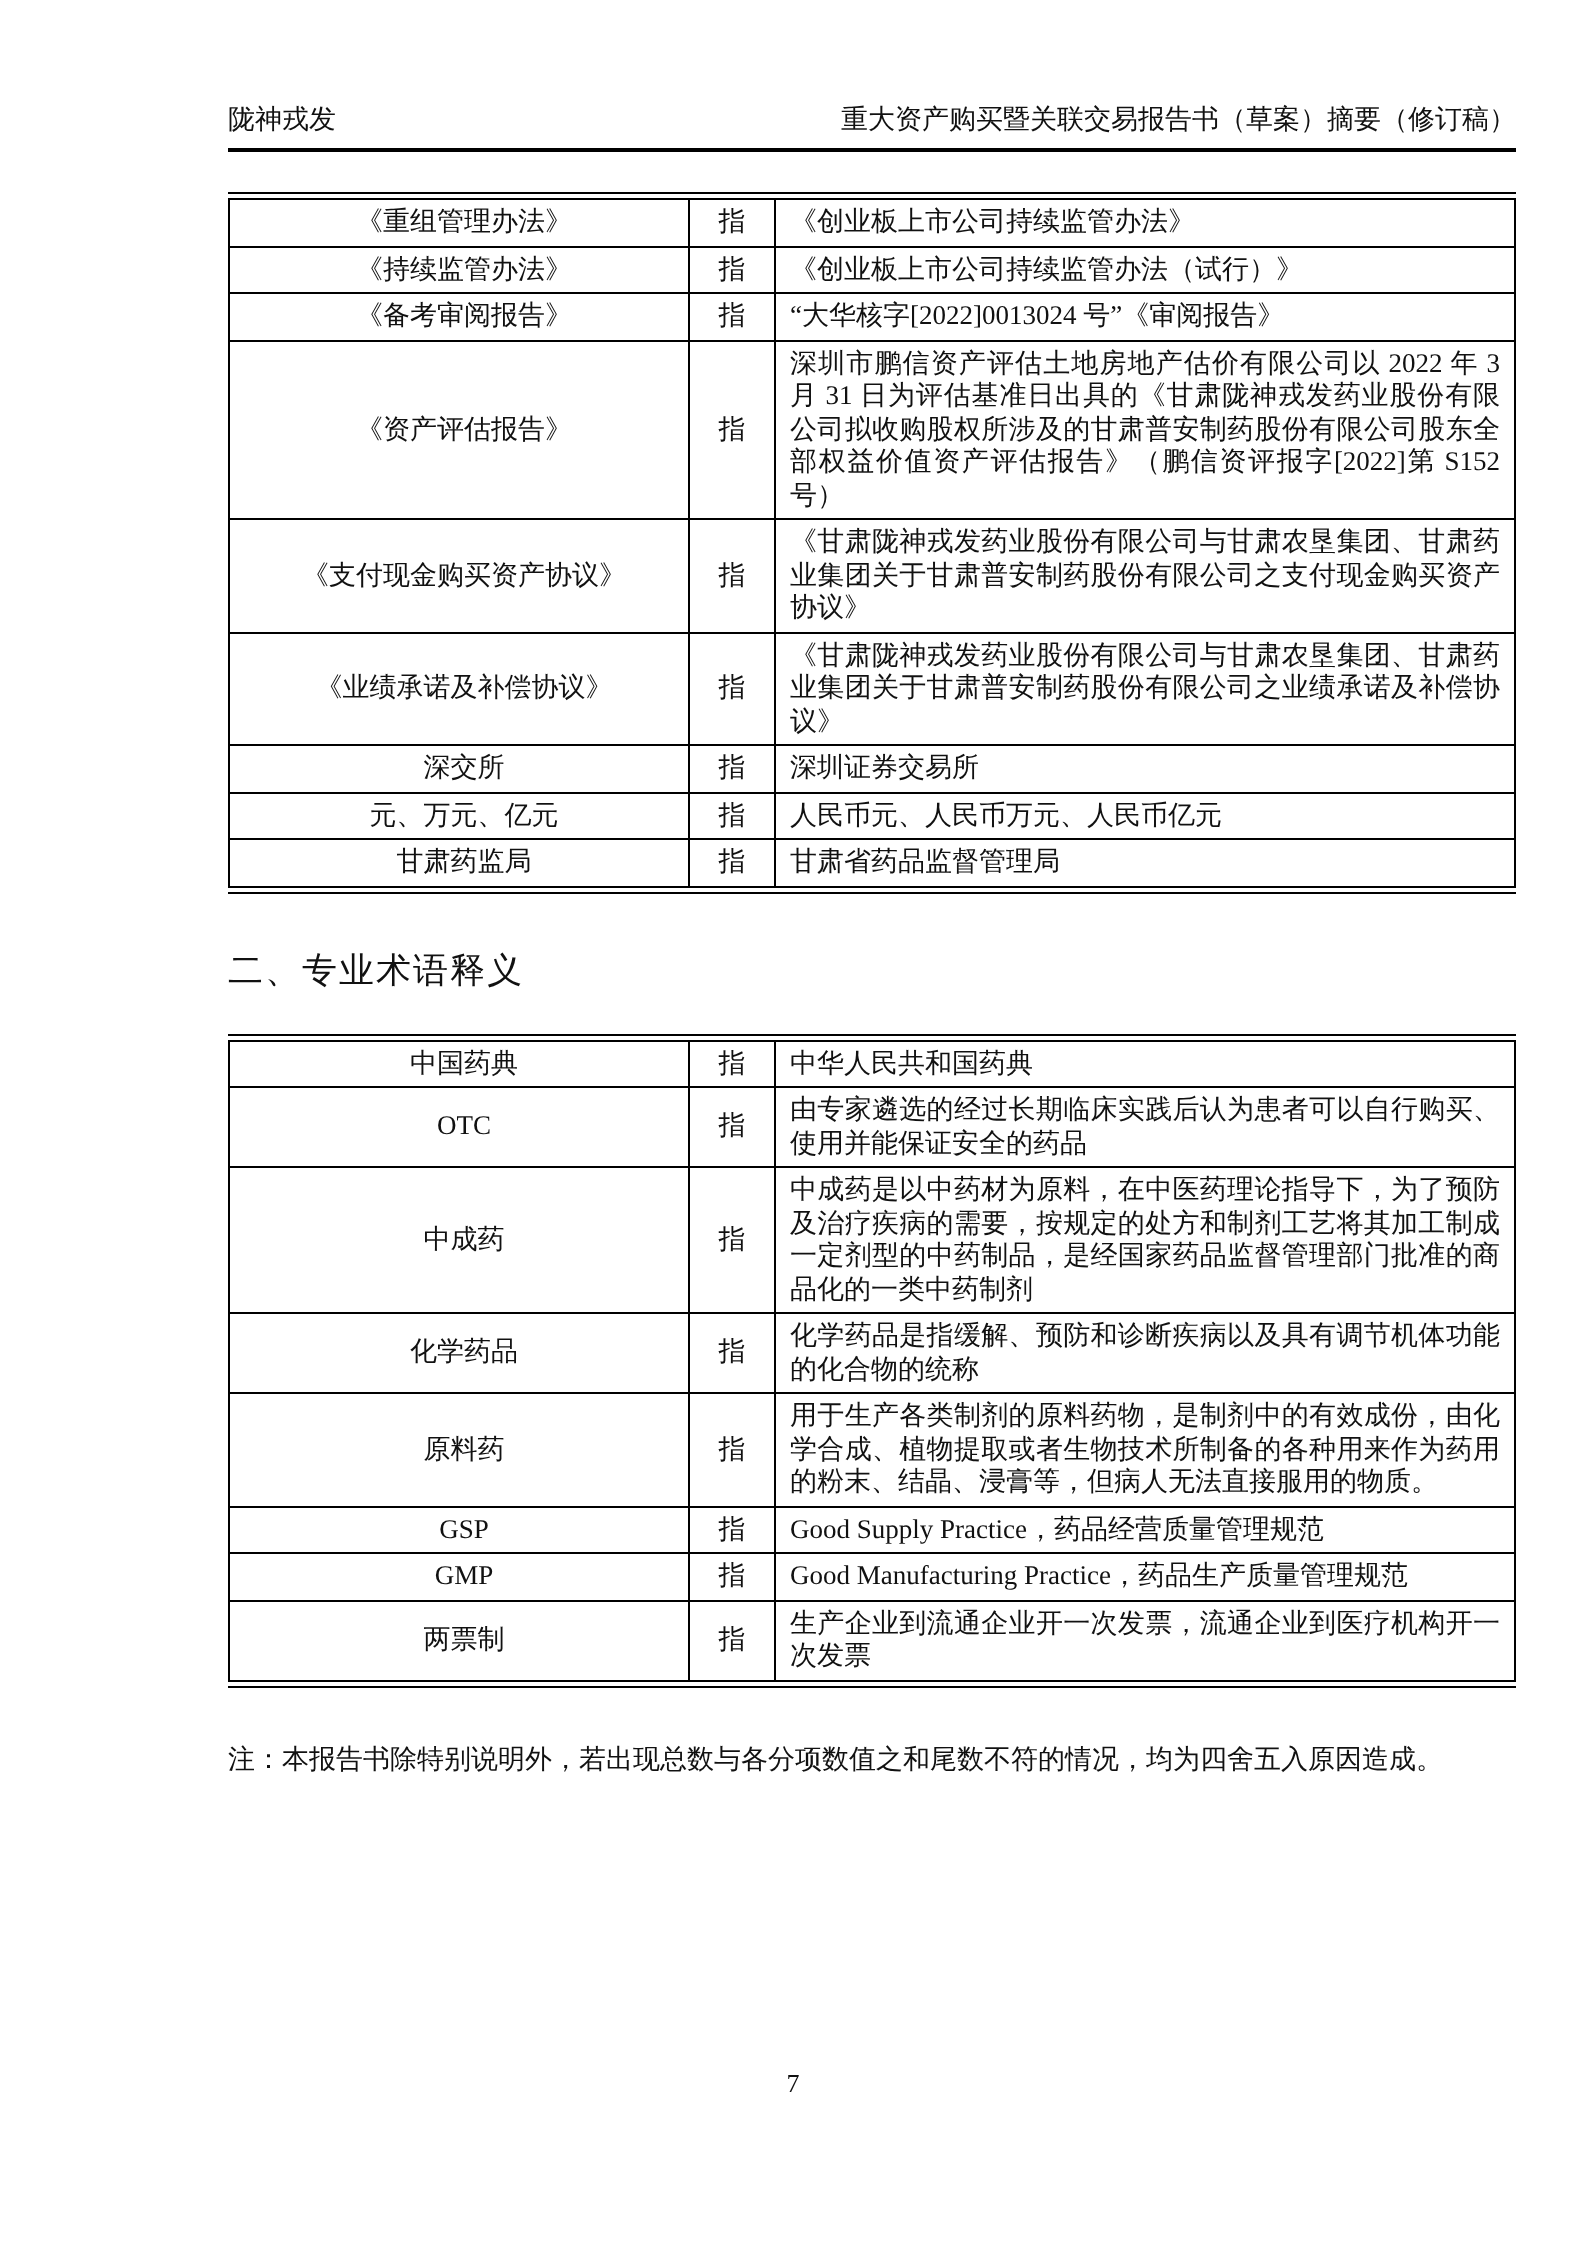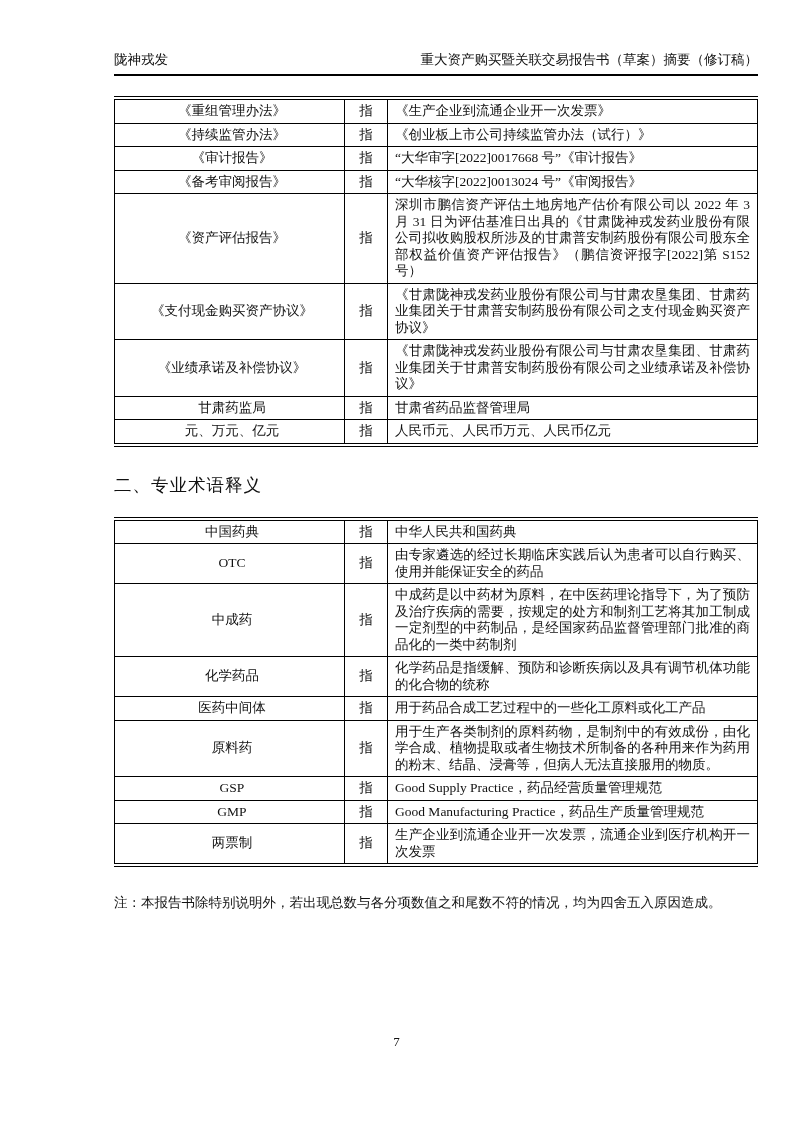--- a/index.html
+++ b/index.html
@@ -83,31 +83,26 @@
     <div class="doc-header">
       <span>陇神戎发</span>
       <span>重大资产购买暨关联交易报告书（草案）摘要（修订稿）</span>
     </div>
 
     <table class="def-table">
       <tbody>
           <tr>
             <td class="c-term">《重组管理办法》</td>
             <td class="c-zhi">指</td>
-            <td class="c-def">《生产企业到流通企业开一次发票》</td>
+            <td class="c-def">《创业板上市公司持续监管办法》</td>
           </tr>
           <tr>
             <td class="c-term">《持续监管办法》</td>
             <td class="c-zhi">指</td>
             <td class="c-def">《创业板上市公司持续监管办法（试行）》</td>
-          </tr>
-          <tr>
-            <td class="c-term">《审计报告》</td>
-            <td class="c-zhi">指</td>
-            <td class="c-def">“大华审字[2022]0017668 号”《审计报告》</td>
           </tr>
           <tr>
             <td class="c-term">《备考审阅报告》</td>
             <td class="c-zhi">指</td>
             <td class="c-def">“大华核字[2022]0013024 号”《审阅报告》</td>
           </tr>
           <tr>
             <td class="c-term">《资产评估报告》</td>
             <td class="c-zhi">指</td>
             <td class="c-def">深圳市鹏信资产评估土地房地产估价有限公司以 2022 年 3 月 31 日为评估基准日出具的《甘肃陇神戎发药业股份有限公司拟收购股权所涉及的甘肃普安制药股份有限公司股东全部权益价值资产评估报告》（鹏信资评报字[2022]第 S152 号）</td>
@@ -116,28 +111,33 @@
             <td class="c-term">《支付现金购买资产协议》</td>
             <td class="c-zhi">指</td>
             <td class="c-def">《甘肃陇神戎发药业股份有限公司与甘肃农垦集团、甘肃药业集团关于甘肃普安制药股份有限公司之支付现金购买资产协议》</td>
           </tr>
           <tr>
             <td class="c-term">《业绩承诺及补偿协议》</td>
             <td class="c-zhi">指</td>
             <td class="c-def">《甘肃陇神戎发药业股份有限公司与甘肃农垦集团、甘肃药业集团关于甘肃普安制药股份有限公司之业绩承诺及补偿协议》</td>
           </tr>
           <tr>
-            <td class="c-term">甘肃药监局</td>
+            <td class="c-term">深交所</td>
             <td class="c-zhi">指</td>
-            <td class="c-def">甘肃省药品监督管理局</td>
+            <td class="c-def">深圳证券交易所</td>
           </tr>
           <tr>
             <td class="c-term">元、万元、亿元</td>
             <td class="c-zhi">指</td>
             <td class="c-def">人民币元、人民币万元、人民币亿元</td>
+          </tr>
+          <tr>
+            <td class="c-term">甘肃药监局</td>
+            <td class="c-zhi">指</td>
+            <td class="c-def">甘肃省药品监督管理局</td>
           </tr>
         </tbody>
     </table>
 
     <div class="section-heading">二、专业术语释义</div>
 
     <table class="def-table">
       <tbody>
           <tr>
             <td class="c-term">中国药典</td>
@@ -151,25 +151,20 @@
           </tr>
           <tr>
             <td class="c-term">中成药</td>
             <td class="c-zhi">指</td>
             <td class="c-def">中成药是以中药材为原料，在中医药理论指导下，为了预防及治疗疾病的需要，按规定的处方和制剂工艺将其加工制成一定剂型的中药制品，是经国家药品监督管理部门批准的商品化的一类中药制剂</td>
           </tr>
           <tr>
             <td class="c-term">化学药品</td>
             <td class="c-zhi">指</td>
             <td class="c-def">化学药品是指缓解、预防和诊断疾病以及具有调节机体功能的化合物的统称</td>
-          </tr>
-          <tr>
-            <td class="c-term">医药中间体</td>
-            <td class="c-zhi">指</td>
-            <td class="c-def">用于药品合成工艺过程中的一些化工原料或化工产品</td>
           </tr>
           <tr>
             <td class="c-term">原料药</td>
             <td class="c-zhi">指</td>
             <td class="c-def">用于生产各类制剂的原料药物，是制剂中的有效成份，由化学合成、植物提取或者生物技术所制备的各种用来作为药用的粉末、结晶、浸膏等，但病人无法直接服用的物质。</td>
           </tr>
           <tr>
             <td class="c-term">GSP</td>
             <td class="c-zhi">指</td>
             <td class="c-def">Good Supply Practice，药品经营质量管理规范</td>

